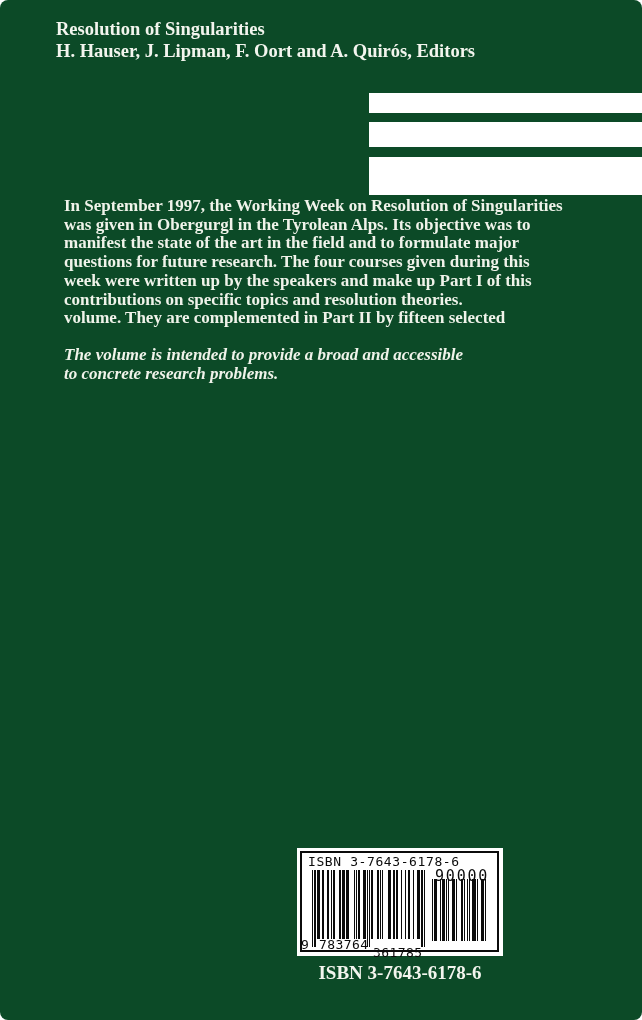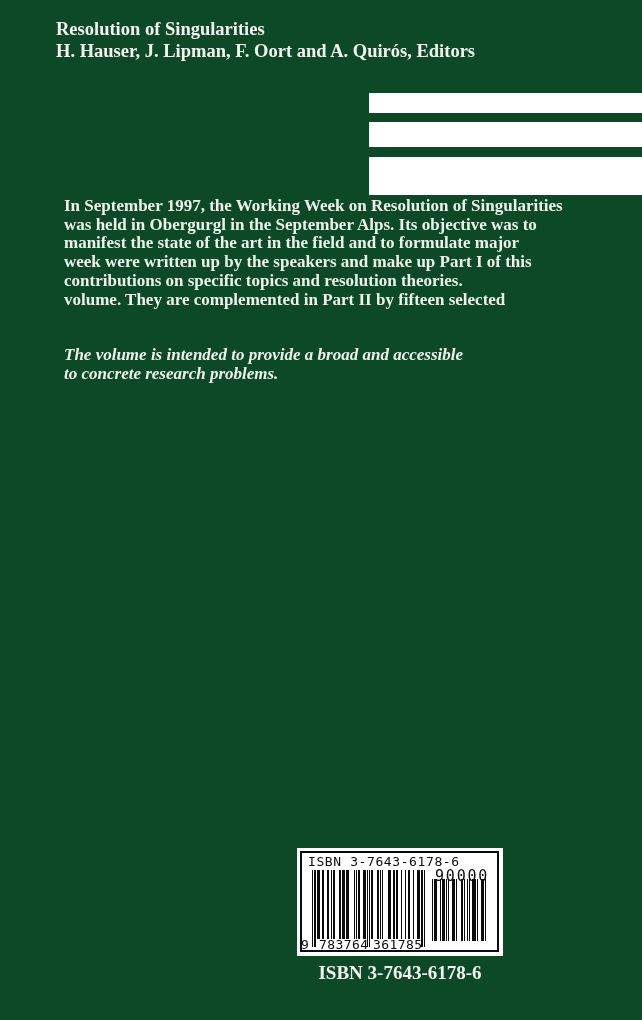--- a/index.html
+++ b/index.html
@@ -2,20 +2,21 @@
 <html><head>
 <meta charset="utf-8">
 <style>
   html,body{margin:0;padding:0;}
   .cover{
     position:relative;
     width:642px;height:1020px;
     background:#0c4a27;
     overflow:hidden;
     font-family:"Liberation Serif", serif;
+    border-radius:8px;
   }
   .title-block{
     position:absolute;left:56px;top:18px;
     color:#f3f5ee;font-weight:bold;
     font-size:18.5px;line-height:22px;
     white-space:nowrap;
   }
   .stripe{
     position:absolute;left:369px;width:273px;
     background:#ffffff;
@@ -61,21 +62,21 @@
   .ean5-svg{
     position:absolute;left:134px;top:31px;
     width:55px;height:62px;
   }
   .barcode-digits{
     position:absolute;left:0;top:89px;width:206px;height:16px;
     font-size:13px;
   }
   .digit-lead{position:absolute;left:4px;top:0;}
   .digit-g1{position:absolute;left:22px;top:0;letter-spacing:0.4px;text-align:center;}
-  .digit-g2{position:absolute;left:76px;top:0;letter-spacing:0.4px;}
+  .digit-g2{position:absolute;left:76px;top:8px;letter-spacing:0.4px;}
   .footer-isbn{
     position:absolute;left:297px;top:962px;width:206px;
     text-align:center;
     color:#f3f5ee;font-weight:bold;font-size:19px;
     white-space:nowrap;
   }
 </style>
 </head>
 <body>
 
@@ -85,22 +86,23 @@
     <div>Resolution of Singularities</div>
     <div>H. Hauser, J. Lipman, F. Oort and A. Quirós, Editors</div>
   </div>
 
   <div class="stripe stripe-1"></div>
   <div class="stripe stripe-2"></div>
   <div class="stripe stripe-3"></div>
 
   <div class="body-text para-1">
     <div>In September 1997, the Working Week on Resolution of Singularities</div>
-    <div>was held in Obergurgl in the September Alps. Its objective was to</div>
+    <div>was given in Obergurgl in the Tyrolean Alps. Its objective was to</div>
     <div>manifest the state of the art in the field and to formulate major</div>
+    <div>questions for future research. The four courses given during this</div>
     <div>week were written up by the speakers and make up Part I of this</div>
     <div>contributions on specific topics and resolution theories.</div>
     <div>volume. They are complemented in Part II by fifteen selected</div>
   </div>
 
   <div class="body-text para-2">
     <div>The volume is intended to provide a broad and accessible</div>
     <div>to concrete research problems.</div>
   </div>
 

